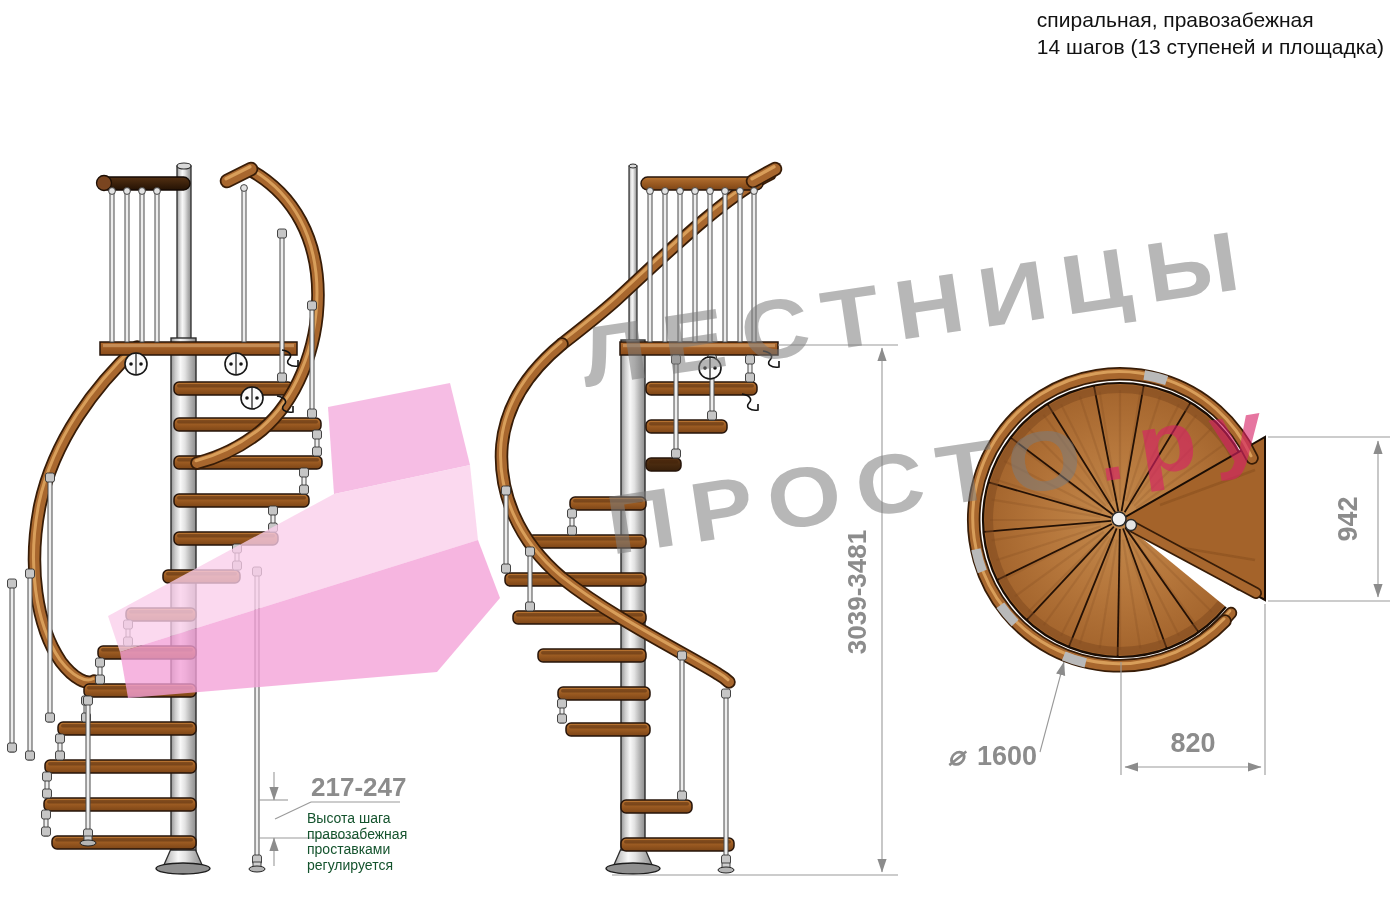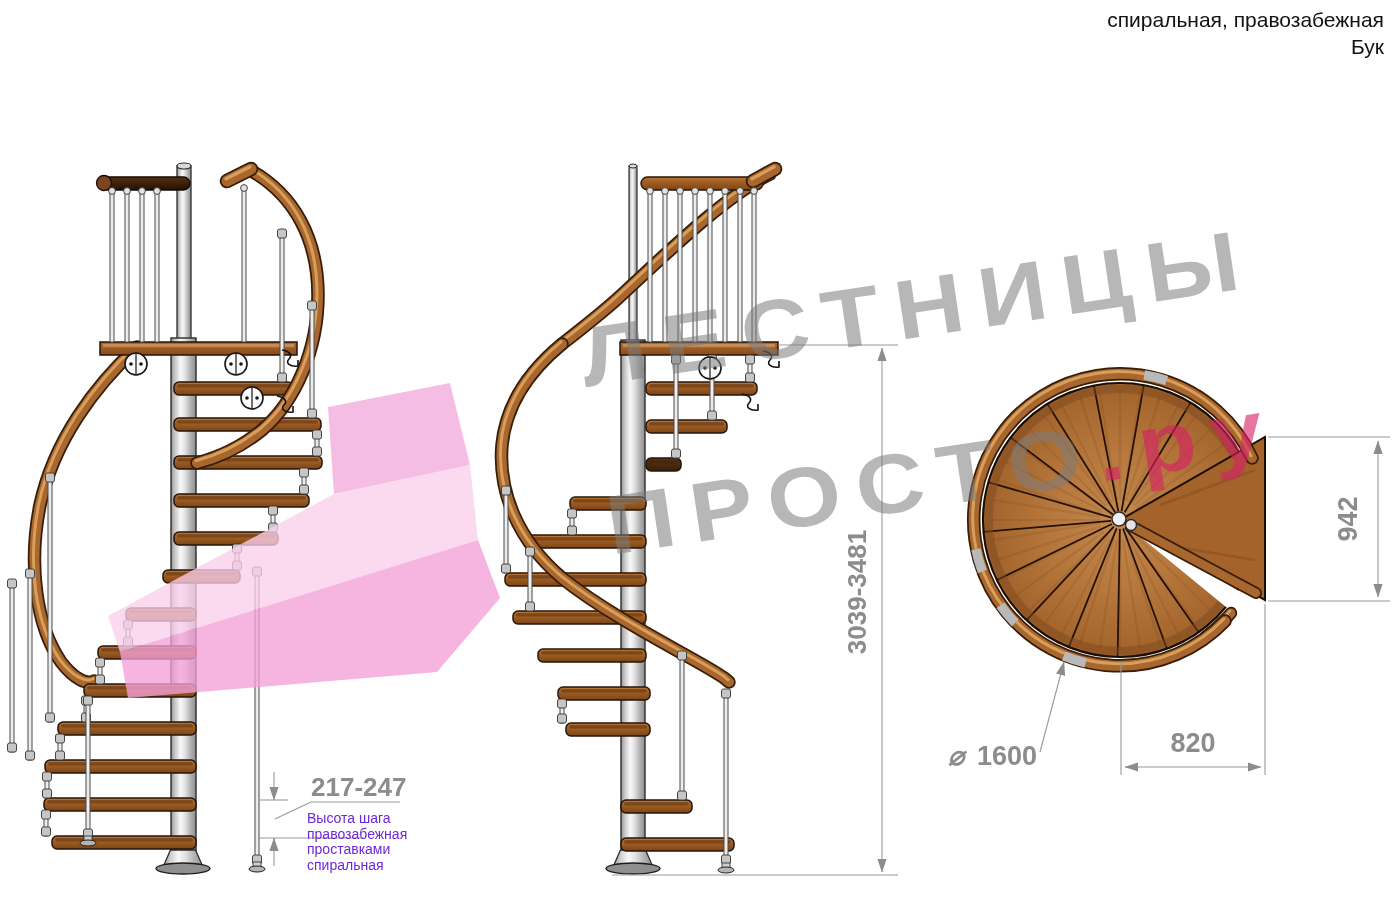--- a/index.html
+++ b/index.html
@@ -2,26 +2,26 @@
 <html><head>
 <meta charset="utf-8">
 <style>
   html,body{margin:0;padding:0;}
   body{
     width:1400px;height:914px;position:relative;overflow:hidden;background:#ffffff;
     font-family:"Liberation Sans", sans-serif;
   }
   svg{position:absolute;left:0;top:0;}
   .hdr{
-    position:absolute;top:6px;right:16px;text-align:right;
+    position:absolute;top:6px;right:16px;text-align:left;
     font-size:21px;line-height:27px;color:#121212;z-index:6;font-weight:400;
   }
   .note{
     position:absolute;left:307px;top:811px;font-size:14px;line-height:15.5px;
-    color:#6d28d9;z-index:6;
+    color:#14532d;z-index:6;
   }
   .wm{
     position:absolute;left:430px;top:222px;width:1000px;height:340px;
     text-align:center;font-weight:bold;font-size:84px;line-height:170px;
     letter-spacing:14px;color:rgba(124,124,124,0.55);
     transform:rotate(-8.5deg) scaleX(1.13);transform-origin:50% 50%;
     white-space:nowrap;pointer-events:none;z-index:5;
   }
   .wm .accent{color:rgba(215,32,102,0.62);}
   .dim-line{stroke:#9a9a9a;stroke-width:1.1;fill:none;}
@@ -402,21 +402,21 @@
   </g>
 </svg>
 
 <div class="wm">
   <div>ЛЕСТНИЦЫ</div>
   <div><span>ПРОСТО</span><span class="accent">.ру</span></div>
 </div>
 
 <div class="hdr">
   <div>спиральная, правозабежная</div>
-  <div>Бук</div>
+  <div>14 шагов (13 ступеней и площадка)</div>
 </div>
 
 <div class="note">
   <div>Высота шага</div>
   <div>правозабежная</div>
   <div>проставками</div>
-  <div>спиральная</div>
+  <div>регулируется</div>
 </div>
 
 </body></html>

